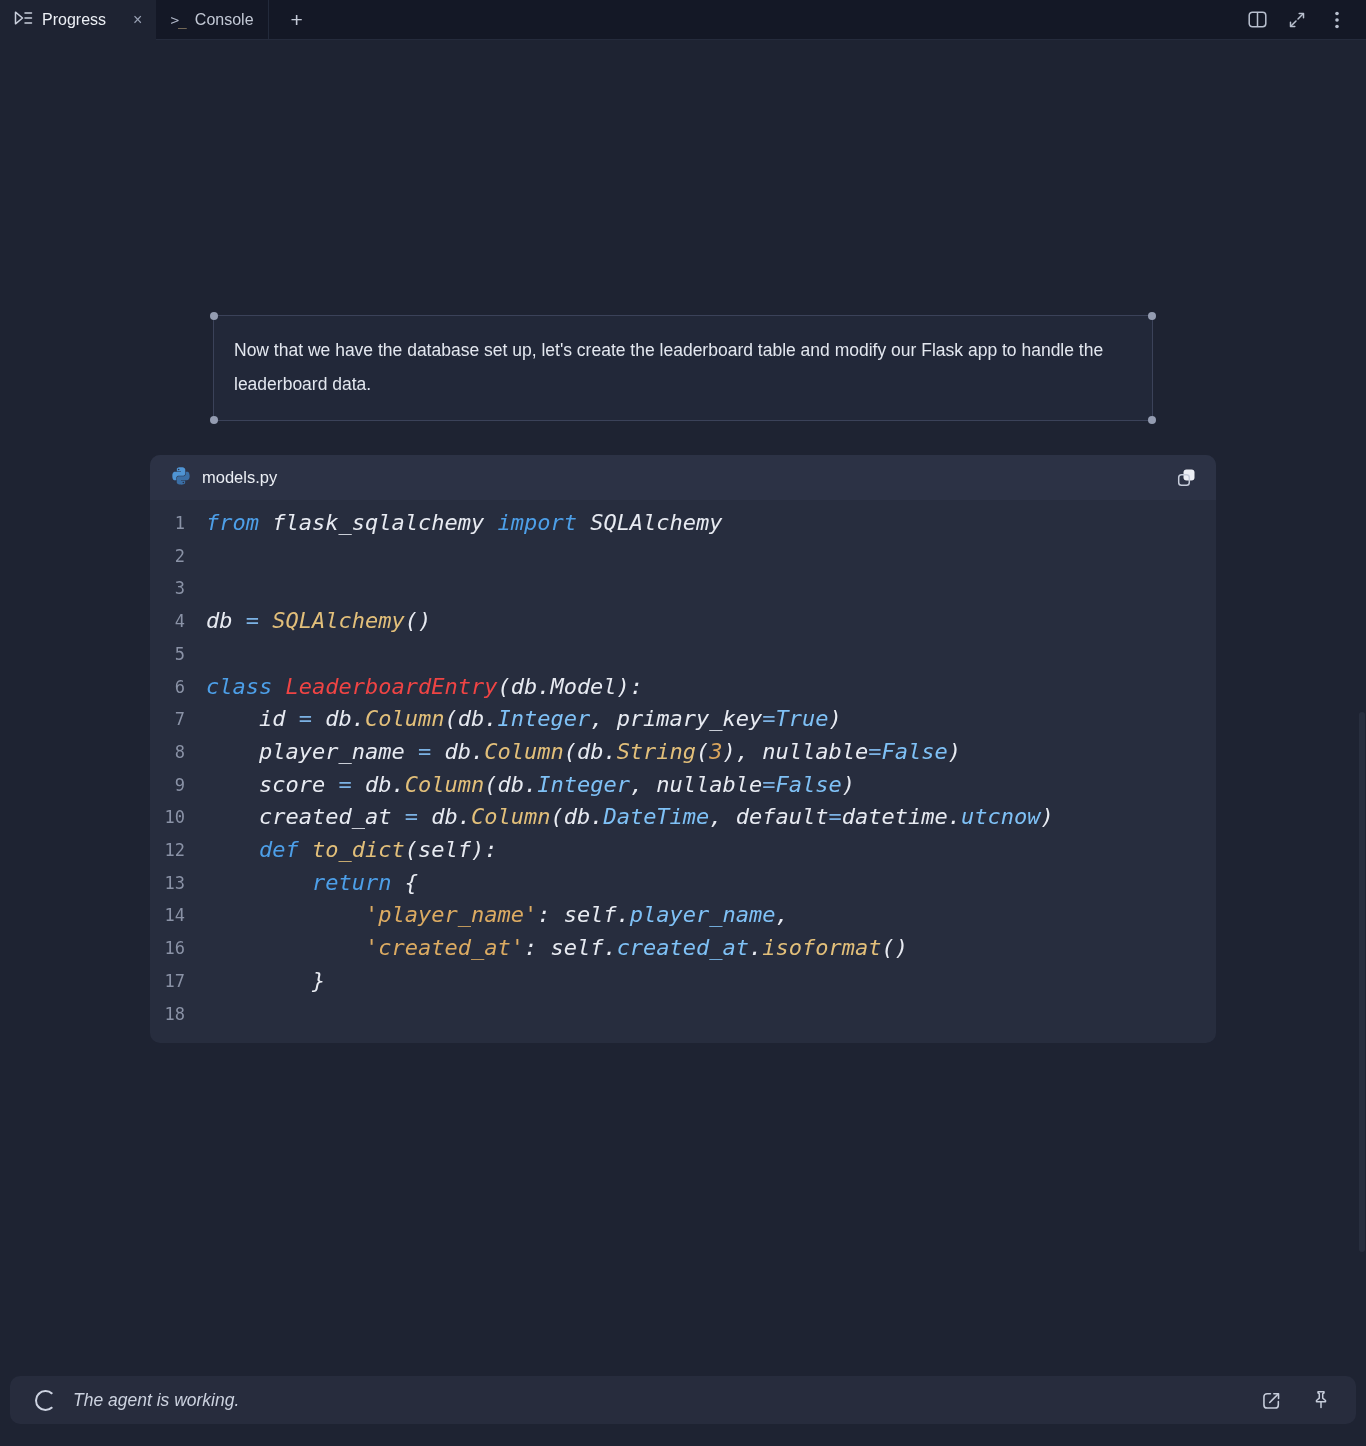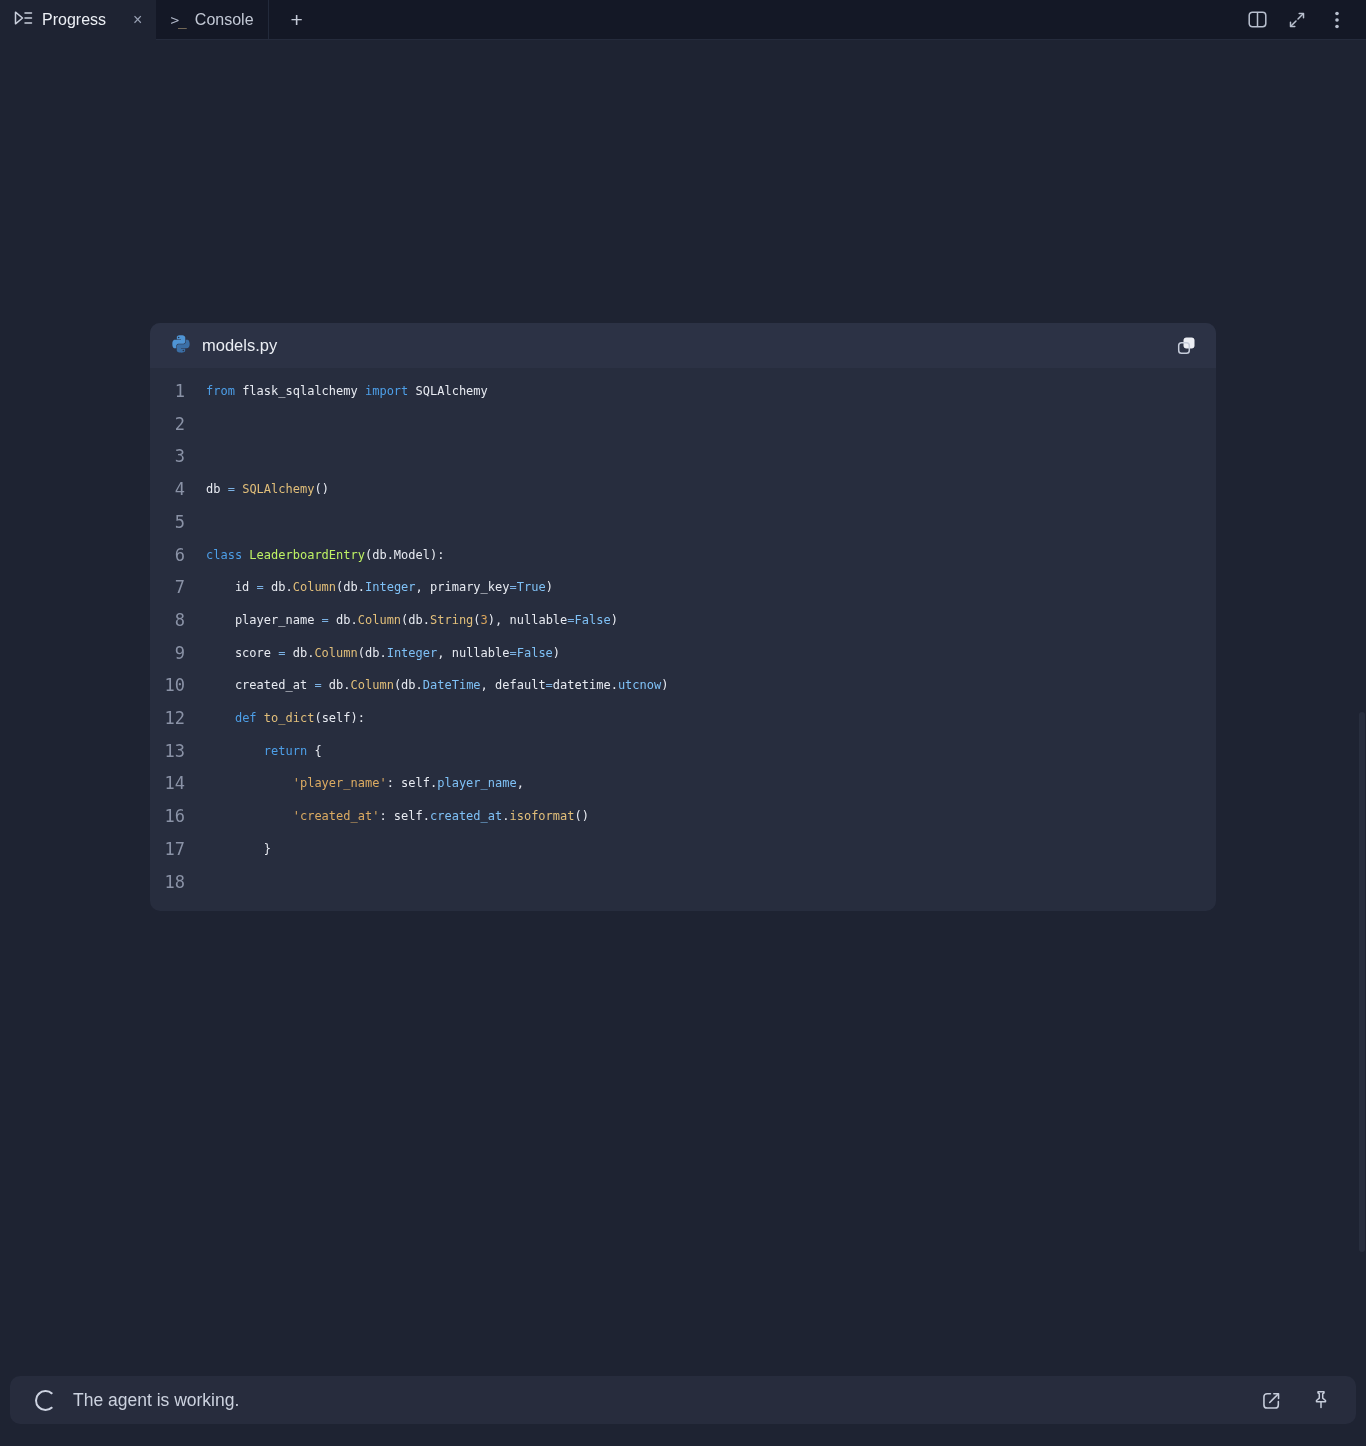--- a/index.html
+++ b/index.html
@@ -73,34 +73,34 @@
   .copy-btn {
     width:28px; height:28px; display:flex; align-items:center; justify-content:center;
     border-radius:6px; background:transparent; border:none;
   }
   .code-body { padding:7px 0 13px 0; font-family:"DejaVu Sans Mono", monospace; }
   .code-line { display:flex; line-height:32.7px; white-space:pre; }
   .code-line .ln {
     width:56px; text-align:right; padding-right:21px; flex:none;
     color:#8a92a6; font-size:17px;
   }
-  .code-line .src { font-size:12px; color:#e7eaf1; }
+  .code-line .src { font-size:22px; color:#e7eaf1;font-style:italic; }
 
   
   .status-bar {
     position:absolute; left:10px; right:10px; bottom:22px; height:48px;
     background:#272c3d; border-radius:10px;
     display:flex; align-items:center; padding:0 18px 0 25px;
   }
   .spinner {
     width:21px; height:21px; border-radius:50%;
     border:2.6px solid #ced4e2; border-right-color:transparent;
     flex:none;
   }
-  .status-text { margin-left:17px; font-size:17.5px; color:#ccd2df; flex:1; }
+  .status-text { margin-left:17px; font-size:17.5px; color:#ccd2df; flex:1;font-style:italic; }
   .bar-icons { display:flex; align-items:center; gap:16px; }
   .bar-btn { width:34px; height:34px; display:flex; align-items:center; justify-content:center; border-radius:6px; }
 
   
   .scroll-thumb {
     position:absolute; right:1px; top:712px; width:6px; height:540px;
     background:rgba(190,200,220,0.07); border-radius:3px;
   }
 </style>
 </head>
@@ -147,20 +147,27 @@
           <circle cx="2" cy="9" r="1.8"></circle>
           <circle cx="2" cy="15.5" r="1.8"></circle>
       </svg>
     </div>
   </div>
 </div>
 
 <div class="main">
 
 
+  <div class="message-box">
+    <div class="handle tl"></div>
+    <div class="handle tr"></div>
+    <div class="handle bl"></div>
+    <div class="handle br"></div>
+    <span>Now that we have the database set up, let's create the leaderboard table and modify our Flask app to handle the leaderboard data.</span>
+  </div>
 
   <div class="code-card">
     <div class="code-header">
       <span>
         <svg width="20" height="20" viewBox="0 0 24 24">
           <path fill="#4f94d4" d="M11.9 1.6c-5.2 0-4.9 2.3-4.9 2.3v2.4h5v.7H5S1.6 6.6 1.6 12c0 5.4 3 5.2 3 5.2h1.8v-2.5s-.1-3 2.9-3h5s2.8.1 2.8-2.7V4.3s.4-2.7-5.2-2.7zM9.2 3.2a.95.95 0 1 1 0 1.9.95.95 0 0 1 0-1.9z"></path>
           <path fill="#3b6fa6" d="M12.1 22.4c5.2 0 4.9-2.3 4.9-2.3v-2.4h-5V17h6.9s3.5.4 3.5-5c0-5.4-3-5.2-3-5.2h-1.8v2.5s.1 3-2.9 3h-5s-2.8-.1-2.8 2.7v4.5s-.4 2.7 5.2 2.7zm2.7-1.6a.95.95 0 1 1 0-1.9.95.95 0 0 1 0 1.9z"></path>
         </svg>
       </span>
       <span class="fname">models.py</span>
@@ -170,21 +177,21 @@
           <rect x="1.7" y="6.7" width="10.6" height="10.6" rx="2.8" fill="none" stroke="#c6ccda" stroke-width="1.5"></rect>
         </svg>
       </button>
     </div>
     <div class="code-body">
         <div class="code-line"><span class="ln">1</span><span class="src"><span style="color: rgb(77, 159, 232);">from</span><span style="color: rgb(231, 234, 241);"> flask_sqlalchemy </span><span style="color: rgb(77, 159, 232);">import</span><span style="color: rgb(231, 234, 241);"> SQLAlchemy</span></span></div>
         <div class="code-line"><span class="ln">2</span></div>
         <div class="code-line"><span class="ln">3</span><span class="src"></span></div>
         <div class="code-line"><span class="ln">4</span><span class="src"><span style="color: rgb(231, 234, 241);">db </span><span style="color: rgb(124, 178, 228);">=</span><span style="color: rgb(231, 234, 241);"> </span><span style="color: rgb(226, 191, 122);">SQLAlchemy</span><span style="color: rgb(231, 234, 241);">()</span></span></div>
         <div class="code-line"><span class="ln">5</span><span class="src"></span></div>
-        <div class="code-line"><span class="ln">6</span><span class="src"><span style="color: rgb(77, 159, 232);">class</span><span style="color: rgb(231, 234, 241);"> </span><span style="color: #bef264;">LeaderboardEntry</span><span style="color: rgb(231, 234, 241);">(db.Model):</span></span></div>
+        <div class="code-line"><span class="ln">6</span><span class="src"><span style="color: rgb(77, 159, 232);">class</span><span style="color: rgb(231, 234, 241);"> </span><span style="color: #ef4444;">LeaderboardEntry</span><span style="color: rgb(231, 234, 241);">(db.Model):</span></span></div>
         <div class="code-line"><span class="ln">7</span><span class="src"><span style="color: rgb(231, 234, 241);">    id </span><span style="color: rgb(124, 178, 228);">=</span><span style="color: rgb(231, 234, 241);"> db.</span><span style="color: rgb(226, 191, 122);">Column</span><span style="color: rgb(231, 234, 241);">(db.</span><span style="color: rgb(127, 193, 246);">Integer</span><span style="color: rgb(231, 234, 241);">, primary_key</span><span style="color: rgb(124, 178, 228);">=</span><span style="color: rgb(127, 193, 246);">True</span><span style="color: rgb(231, 234, 241);">)</span></span></div>
         <div class="code-line"><span class="ln">8</span><span class="src"><span style="color: rgb(231, 234, 241);">    player_name </span><span style="color: rgb(124, 178, 228);">=</span><span style="color: rgb(231, 234, 241);"> db.</span><span style="color: rgb(226, 191, 122);">Column</span><span style="color: rgb(231, 234, 241);">(db.</span><span style="color: rgb(226, 191, 122);">String</span><span style="color: rgb(231, 234, 241);">(</span><span style="color: rgb(217, 164, 92);">3</span><span style="color: rgb(231, 234, 241);">), nullable</span><span style="color: rgb(124, 178, 228);">=</span><span style="color: rgb(127, 193, 246);">False</span><span style="color: rgb(231, 234, 241);">)</span></span></div>
         <div class="code-line"><span class="ln">9</span><span class="src"><span style="color: rgb(231, 234, 241);">    score </span><span style="color: rgb(124, 178, 228);">=</span><span style="color: rgb(231, 234, 241);"> db.</span><span style="color: rgb(226, 191, 122);">Column</span><span style="color: rgb(231, 234, 241);">(db.</span><span style="color: rgb(127, 193, 246);">Integer</span><span style="color: rgb(231, 234, 241);">, nullable</span><span style="color: rgb(124, 178, 228);">=</span><span style="color: rgb(127, 193, 246);">False</span><span style="color: rgb(231, 234, 241);">)</span></span></div>
         <div class="code-line"><span class="ln">10</span><span class="src"><span style="color: rgb(231, 234, 241);">    created_at </span><span style="color: rgb(124, 178, 228);">=</span><span style="color: rgb(231, 234, 241);"> db.</span><span style="color: rgb(226, 191, 122);">Column</span><span style="color: rgb(231, 234, 241);">(db.</span><span style="color: rgb(127, 193, 246);">DateTime</span><span style="color: rgb(231, 234, 241);">, default</span><span style="color: rgb(124, 178, 228);">=</span><span style="color: rgb(231, 234, 241);">datetime.</span><span style="color: rgb(127, 193, 246);">utcnow</span><span style="color: rgb(231, 234, 241);">)</span></span></div>
         <div class="code-line"><span class="ln">12</span><span class="src"><span style="color: rgb(231, 234, 241);">    </span><span style="color: rgb(77, 159, 232);">def</span><span style="color: rgb(231, 234, 241);"> </span><span style="color: rgb(226, 191, 122);">to_dict</span><span style="color: rgb(231, 234, 241);">(self):</span></span></div>
         <div class="code-line"><span class="ln">13</span><span class="src"><span style="color: rgb(231, 234, 241);">        </span><span style="color: rgb(77, 159, 232);">return</span><span style="color: rgb(231, 234, 241);"> {</span></span></div>
         <div class="code-line"><span class="ln">14</span><span class="src"><span style="color: rgb(231, 234, 241);">            </span><span style="color: rgb(220, 171, 98);">'player_name'</span><span style="color: rgb(231, 234, 241);">: self.</span><span style="color: rgb(127, 193, 246);">player_name</span><span style="color: rgb(231, 234, 241);">,</span></span></div>
         <div class="code-line"><span class="ln">16</span><span class="src"><span style="color: rgb(231, 234, 241);">            </span><span style="color: rgb(220, 171, 98);">'created_at'</span><span style="color: rgb(231, 234, 241);">: self.</span><span style="color: rgb(127, 193, 246);">created_at</span><span style="color: rgb(231, 234, 241);">.</span><span style="color: rgb(226, 191, 122);">isoformat</span><span style="color: rgb(231, 234, 241);">()</span></span></div>
         <div class="code-line"><span class="ln">17</span><span class="src"><span style="color: rgb(231, 234, 241);">        }</span></span></div>
         <div class="code-line"><span class="ln">18</span><span class="src"></span></div>

